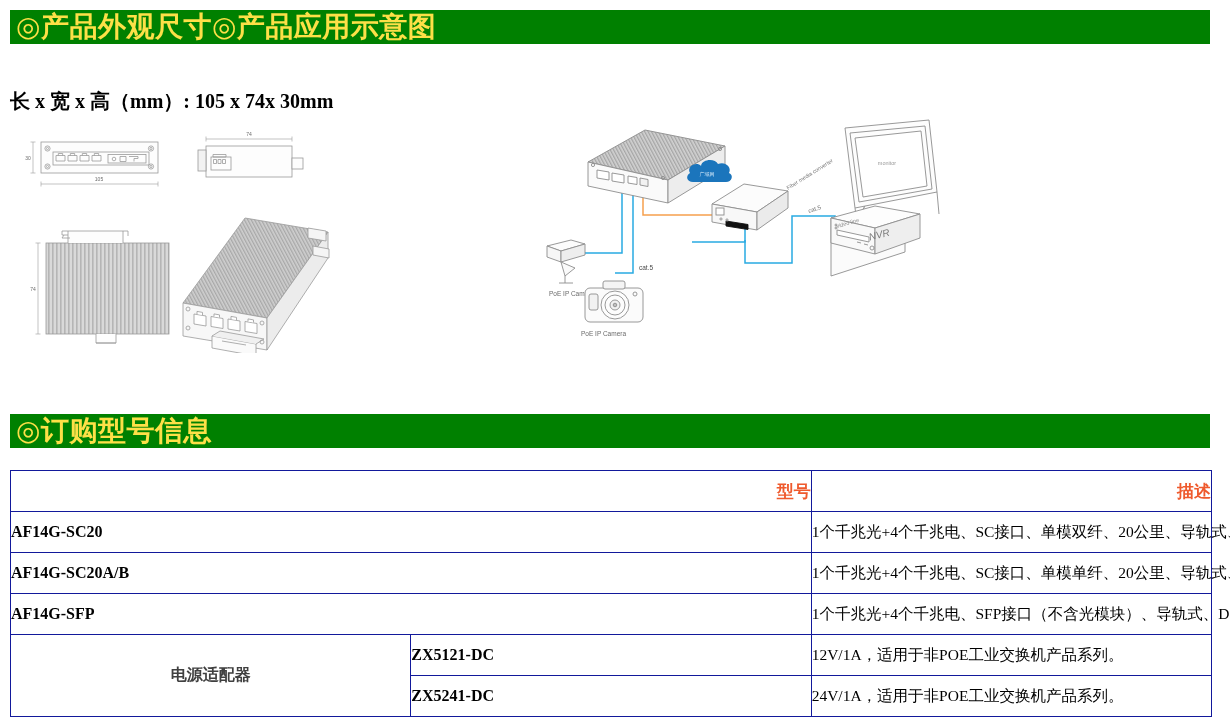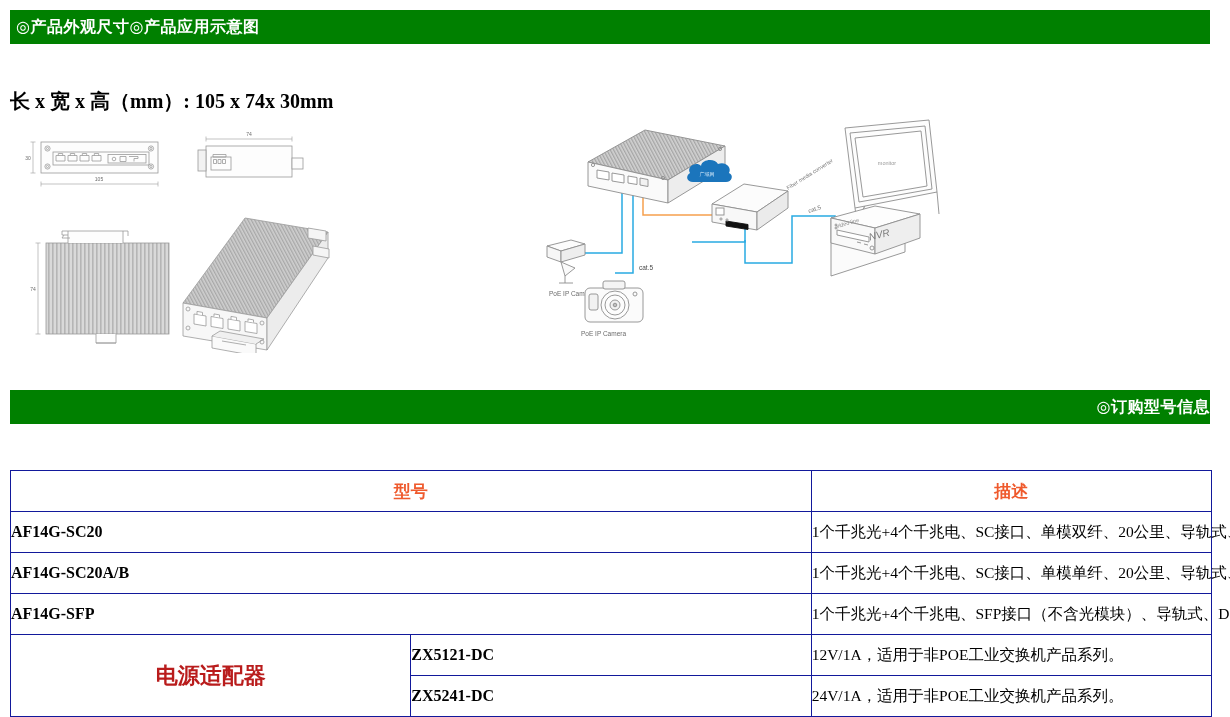--- a/index.html
+++ b/index.html
@@ -16,32 +16,32 @@
     overflow: hidden;
   }
 
   
   .section-bar {
     position: absolute;
     left: 10px;
     width: 1200px;
     height: 34px;
     background: #008000;
-    color: #ffffff;
+    color: #fde047;
     font-family: "Liberation Serif", "DejaVu Serif", serif;
     font-weight: bold;
-    font-size: 16px;
+    font-size: 28px;
     line-height: 34px;
     padding-left: 6px;
     box-sizing: border-box;
     letter-spacing: 0.5px;
     white-space: nowrap;
   }
   #bar-appearance { top: 10px; }
-  #bar-ordering   { top: 390px; text-align: right; }
+  #bar-ordering   { top: 414px; }
 
   
   .dim-text {
     position: absolute;
     left: 10px;
     top: 88px;
     font-size: 20px;
     font-weight: bold;
     font-family: "Liberation Serif", "DejaVu Serif", serif;
     white-space: nowrap;
@@ -73,44 +73,44 @@
     border-collapse: collapse;
     table-layout: fixed;
     font-family: "Liberation Serif", "DejaVu Serif", serif;
   }
   .order-table td, .order-table th {
     border: 1px solid #12199b;
     padding: 0;
     vertical-align: middle;
   }
   .order-table .hdr {
-    text-align: center;
+    text-align: right;
     color: #ef5a2d;
     font-weight: bold;
     font-size: 17px;
     height: 40px;
   }
   .cell-model {
     text-align: left;
     font-weight: bold;
     font-size: 16px;
     height: 40px;
   }
   .cell-desc {
     text-align: left;
     font-size: 15.5px;
     height: 40px;
     padding-left: 10px;
     white-space: nowrap;
   }
   .cell-adapter {
     text-align: center;
-    color: #b91c1c;
-    font-weight: bold;
-    font-size: 22px;
+    color: #404040;
+    font-weight: bold;
+    font-size: 16px;
     vertical-align: middle;
     border-radius: 22px;
   }
   .col-sub   { width: 162px; }
   .col-sub2  { width: 183px; }
 </style>
 </head>
 <body>
 
 <div class="section-bar" id="bar-appearance">◎产品外观尺寸◎产品应用示意图</div>

